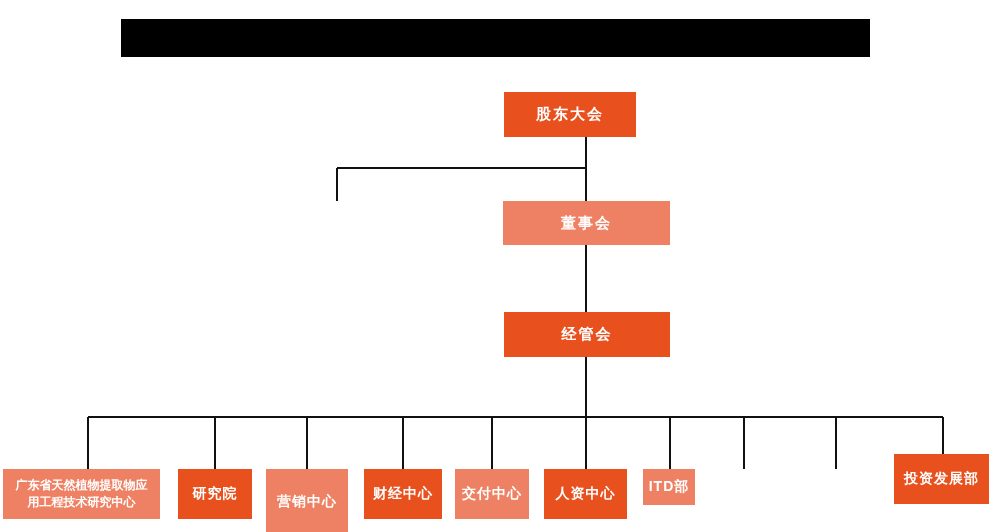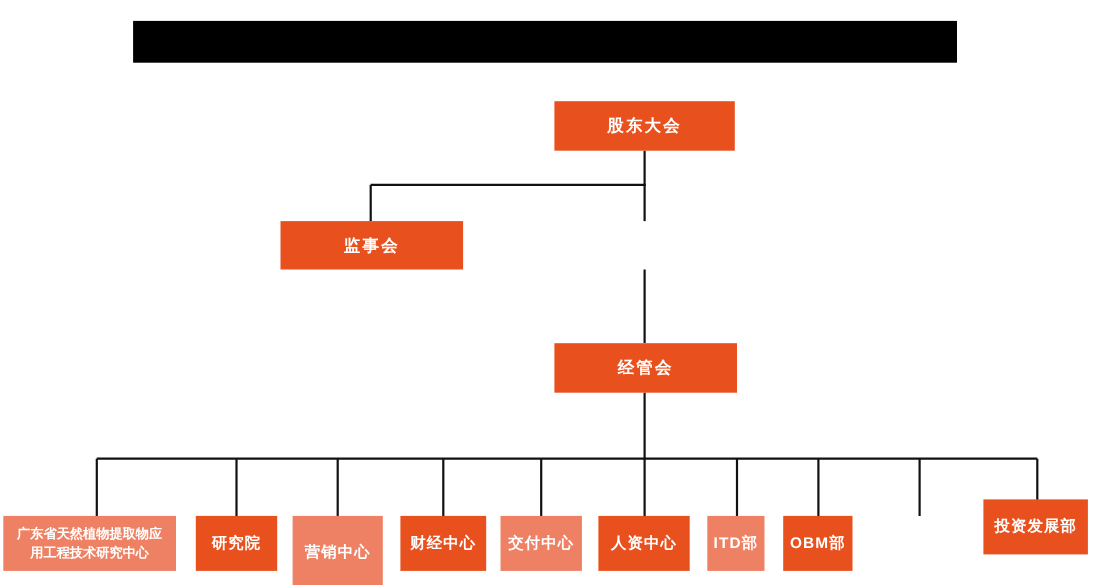--- a/index.html
+++ b/index.html
@@ -40,32 +40,32 @@
     color: var(--node-text, #ffffff);
     font-weight: bold;
     box-sizing: border-box;
   }
   .node.primary   { background: var(--primary,   #e8511e); }
   .node.secondary { background: var(--secondary, #ee8163); }
   .lvl-main { font-size: 15px; letter-spacing: 2px; }
   .lvl-dept { font-size: 14px; letter-spacing: 1px; }
   .lvl-dept-small { font-size: 12px; letter-spacing: 0; line-height: 1.4; padding: 0 10px; }
   
-  .n-shareholders { left: 504px; top:  92px; width: 164px; height: 45px; }
+  .n-shareholders { left: 504px; top:  92px; width: 132px; height: 45px; }
   .n-supervisory  { left: 255px; top: 201px; width: 166px; height: 44px; }
   .n-board        { left: 503px; top: 201px; width: 167px; height: 44px; }
   .n-management   { left: 504px; top: 312px; width: 166px; height: 45px; }
   
   .n-d0 { left:   3px; top: 469px; width: 157px; height: 50px; }
   .n-d1 { left: 178px; top: 469px; width:  74px; height: 50px; }
   .n-d2 { left: 266px; top: 469px; width:  82px; height: 66px; }
   .n-d3 { left: 364px; top: 469px; width:  78px; height: 50px; }
   .n-d4 { left: 455px; top: 469px; width:  74px; height: 50px; }
   .n-d5 { left: 544px; top: 469px; width:  83px; height: 50px; }
-  .n-d6 { left: 643px; top: 469px; width:  52px; height: 50px; }
+  .n-d6 { left: 643px; top: 469px; width:  52px; height: 36px; }
   .n-d7 { left: 712px; top: 469px; width:  63px; height: 50px; }
   .n-d8 { left: 793px; top: 469px; width:  85px; height: 50px; }
   .n-d9 { left: 894px; top: 454px; width:  95px; height: 50px; text-align: right; }
 </style>
 </head>
 <body>
 
 <div class="canvas">
 
   <div class="redacted-bar"></div>
@@ -89,37 +89,36 @@
       <line x1="492" y1="417" x2="492" y2="469"></line>
       <line x1="670" y1="417" x2="670" y2="469"></line>
       <line x1="744" y1="417" x2="744" y2="469"></line>
       <line x1="836" y1="417" x2="836" y2="469"></line>
       <line x1="943" y1="417" x2="943" y2="469"></line>
     </g>
   </svg>
 
   <div class="node primary lvl-main n-shareholders">股东大会</div>
 
-  <div class="node primary lvl-main n-supervisory">监事会</div>
 
+  <div class="node secondary lvl-main n-board">董事会</div>
 
   <div class="node primary lvl-main n-management">经管会</div>
 
   <div class="node secondary lvl-dept-small n-d0">广东省天然植物提取物应用工程技术研究中心</div>
 
   <div class="node primary lvl-dept n-d1">研究院</div>
 
   <div class="node secondary lvl-dept n-d2">营销中心</div>
 
   <div class="node primary lvl-dept n-d3">财经中心</div>
 
   <div class="node secondary lvl-dept n-d4">交付中心</div>
 
   <div class="node primary lvl-dept n-d5">人资中心</div>
 
   <div class="node secondary lvl-dept n-d6">ITD部</div>
 
-  <div class="node primary lvl-dept n-d7">OBM部</div>
 
 
   <div class="node primary lvl-dept n-d9">投资发展部</div>
 
 </div>
 
 </body></html>

